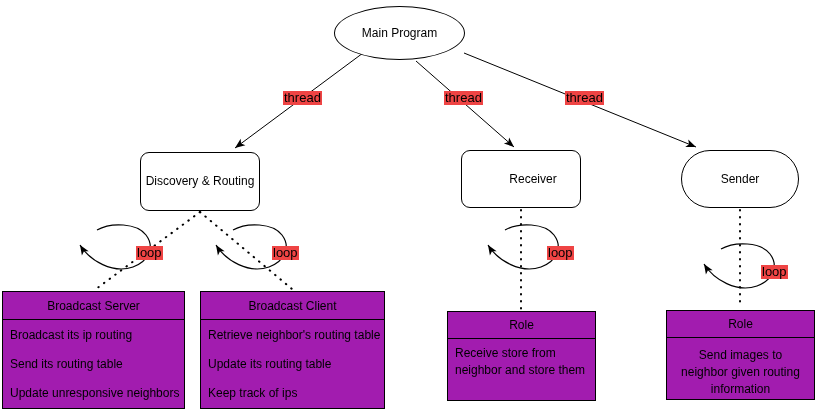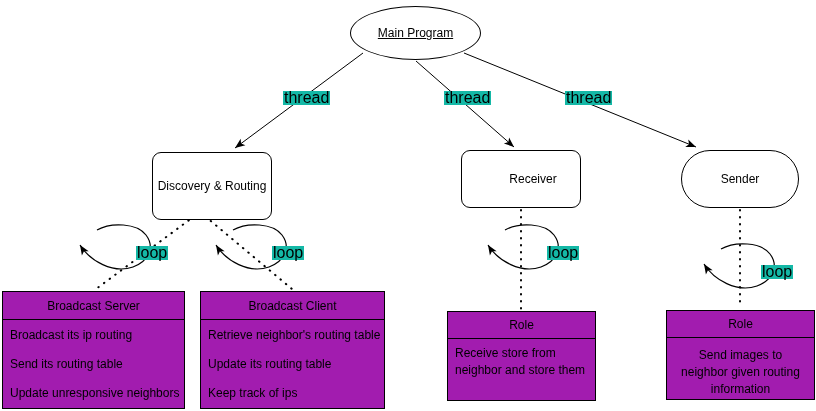--- a/index.html
+++ b/index.html
@@ -23,21 +23,21 @@
     box-sizing:border-box; flex:none; border-bottom:1px solid #000;
     display:flex; align-items:center; justify-content:center;
   }
   .trow {
     box-sizing:border-box; height:30px; display:flex; align-items:center;
     padding-left:7px; white-space:nowrap; overflow:hidden;
   }
   .tbody { box-sizing:border-box; padding:6px 7px; line-height:1.4; }
   .tbody.centered { text-align:center; padding-top:9px; }
   .edge-label, .loop-label {
-    position:absolute; font-size:16px; line-height:14px; background:#14b8a6;
+    position:absolute; font-size:13px; line-height:14px; background:#ef4444;
     padding:0 1px; white-space:nowrap;
   }
   svg .solid { stroke:#000; stroke-width:1; fill:none; }
   svg .dotted {
     stroke:#000; stroke-width:2; fill:none;
     stroke-linecap:round; stroke-dasharray:0.5 6.5;
   }
   svg .looparc { stroke:#000; stroke-width:1.2; fill:none; }
 </style>
 </head>
@@ -60,34 +60,34 @@
     <line class="dotted" x1="200" y1="212" x2="292" y2="289"></line>
     <line class="dotted" x1="521" y1="210" x2="521" y2="309"></line>
     <line class="dotted" x1="740" y1="210" x2="740" y2="308"></line>
 
     <path class="looparc" transform="translate(-408,0)" marker-end="url(#arw)" d="M505,230 C519,222 545,223 554,235 C563,247 557,261 541,267 C521,274 498,261 488,245"></path>
     <path class="looparc" transform="translate(-272,0)" marker-end="url(#arw)" d="M505,230 C519,222 545,223 554,235 C563,247 557,261 541,267 C521,274 498,261 488,245"></path>
     <path class="looparc" marker-end="url(#arw)" d="M505,230 C519,222 545,223 554,235 C563,247 557,261 541,267 C521,274 498,261 488,245"></path>
     <path class="looparc" transform="translate(216,19)" marker-end="url(#arw)" d="M505,230 C519,222 545,223 554,235 C563,247 557,261 541,267 C521,274 498,261 488,245"></path>
   </svg>
 
-  <div class="node ellipse" style="left:350px; top:6px; width:131px; height:54px;text-decoration:underline;">
+  <div class="node ellipse" style="left:334px; top:6px; width:131px; height:54px;">
     <span>Main Program</span>
   </div>
 
   <div class="edge-label" style="left:283px; top:91px;">thread</div>
   <div class="edge-label" style="left:444px; top:91px;">thread</div>
   <div class="edge-label" style="left:565px; top:91px;">thread</div>
 
   <div class="loop-label" style="left:136px; top:246px;">loop</div>
   <div class="loop-label" style="left:272px; top:246px;">loop</div>
   <div class="loop-label" style="left:547px; top:246px;">loop</div>
   <div class="loop-label" style="left:761px; top:265px;">loop</div>
 
-  <div class="node rounded" style="left:152px; top:152px; width:120px; height:68px;">
+  <div class="node rounded" style="left:140px; top:152px; width:120px; height:59px;">
     <span>Discovery &amp; Routing</span>
   </div>
   <div class="node rounded" style="left:461px; top:150px; width:120px; height:58px;padding-left:24px;">
     <span>Receiver</span>
   </div>
   <div class="node rounded" style="left:681px; top:150px; width:118px; height:58px;border-radius:29px;">
     <span>Sender</span>
   </div>
 
   <div class="tablebox" style="left:2px; top:291px; width:183px; height:118px;">

